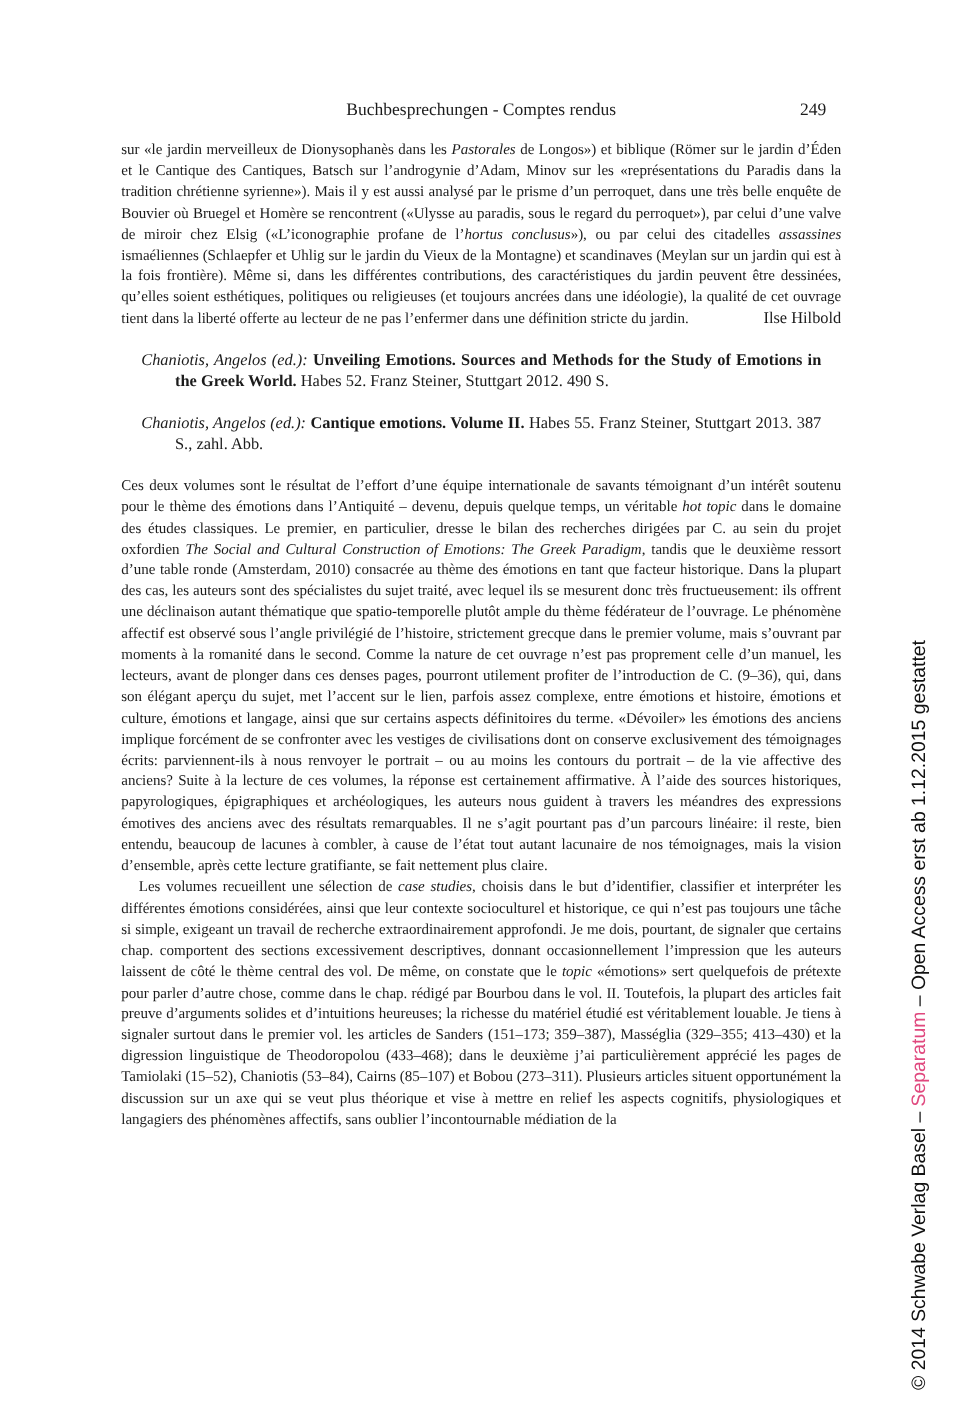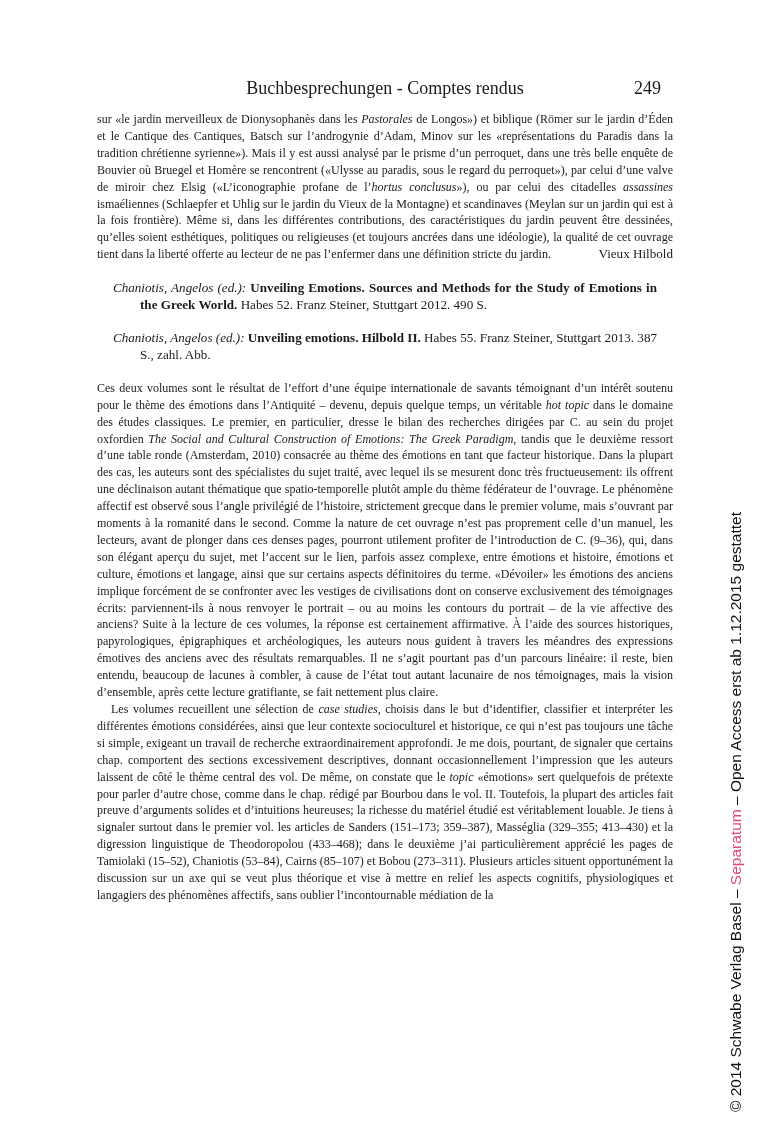--- a/index.html
+++ b/index.html
@@ -11,21 +11,21 @@
     color:#1b1b1b;
     overflow:hidden;
   }
   .content {
     position:absolute;
     left:97px; top:80px; width:576px;
   }
   .running-header {
     position:relative;
     text-align:center;
-    font-size:18px;
+    font-size:14px;
     line-height:17px;
     margin-bottom:14px;
   }
   .rh-page {
     position:absolute; right:12px; top:0;
   }
   .para {
     margin:0;
     font-size:12px;
     line-height:16.9px;
@@ -65,25 +65,25 @@
 
 <div class="page">
   <div class="content">
 
     <div class="running-header">
       <span class="rh-title">Buchbesprechungen - Comptes rendus</span>
       <span class="rh-page">249</span>
     </div>
 
     <p class="para" lang="fr"><span>sur «le jardin merveilleux de Dionysophanès dans les </span><span style="font-style: italic;">Pastorales</span><span> de Longos») et biblique (Römer sur le jardin d’Éden et le Cantique des Cantiques, Batsch sur l’androgynie d’Adam, Minov sur les «représentations du Paradis dans la tradition chrétienne syrienne»). Mais il y est aussi analysé par le prisme d’un perroquet, dans une très belle enquête de Bouvier où Bruegel et Homère se rencontrent («Ulysse au paradis, sous le regard du perroquet»), par celui d’une valve de miroir chez Elsig («L’iconographie profane de l’</span><span style="font-style: italic;">hortus conclusus</span><span>»), ou par celui des citadelles </span><span style="font-style: italic;">assassines</span><span> ismaéliennes (Schlaepfer et Uhlig sur le jardin du Vieux de la Montagne) et scandinaves (Meylan sur un jardin qui est à la fois frontière). Même si, dans les différentes contributions, des caractéristiques du jardin peuvent être dessinées, qu’elles soient esthétiques, politiques ou religieuses (et toujours ancrées dans une idéologie), la qualité de cet ouvrage tient dans la liberté offerte au lecteur de ne pas l’enfermer dans une définition stricte du jardin.</span></p>
-    <div class="signature">Vieux Hilbold</div>
+    <div class="signature">Ilse Hilbold</div>
 
     <div class="citations">
       <p class="citation"><span style="font-style: italic;">Chaniotis, Angelos (ed.): </span><span style="font-weight: bold;">Unveiling Emotions. Sources and Methods for the Study of Emotions in the Greek World.</span><span> Habes 52. Franz Steiner, Stuttgart 2012. 490 S.</span></p>
-      <p class="citation"><span style="font-style: italic;">Chaniotis, Angelos (ed.): </span><span style="font-weight: bold;">Unveiling emotions. Hilbold II.</span><span> Habes 55. Franz Steiner, Stuttgart 2013. 387 S., zahl. Abb.</span></p>
+      <p class="citation"><span style="font-style: italic;">Chaniotis, Angelos (ed.): </span><span style="font-weight: bold;">Cantique emotions. Volume II.</span><span> Habes 55. Franz Steiner, Stuttgart 2013. 387 S., zahl. Abb.</span></p>
     </div>
 
     <p class="para" lang="fr"><span>Ces deux volumes sont le résultat de l’effort d’une équipe internationale de savants témoignant d’un intérêt soutenu pour le thème des émotions dans l’Antiquité – devenu, depuis quelque temps, un véritable </span><span style="font-style: italic;">hot topic</span><span> dans le domaine des études classiques. Le premier, en particulier, dresse le bilan des recherches dirigées par C. au sein du projet oxfordien </span><span style="font-style: italic;">The Social and Cultural Construction of Emotions: The Greek Paradigm</span><span>, tandis que le deuxième ressort d’une table ronde (Amsterdam, 2010) consacrée au thème des émotions en tant que facteur historique. Dans la plupart des cas, les auteurs sont des spécialistes du sujet traité, avec lequel ils se mesurent donc très fructueusement: ils offrent une déclinaison autant thématique que spatio-temporelle plutôt ample du thème fédérateur de l’ouvrage. Le phénomène affectif est observé sous l’angle privilégié de l’histoire, strictement grecque dans le premier volume, mais s’ouvrant par moments à la romanité dans le second. Comme la nature de cet ouvrage n’est pas proprement celle d’un manuel, les lecteurs, avant de plonger dans ces denses pages, pourront utilement profiter de l’introduction de C. (9–36), qui, dans son élégant aperçu du sujet, met l’accent sur le lien, parfois assez complexe, entre émotions et histoire, émotions et culture, émotions et langage, ainsi que sur certains aspects définitoires du terme. «Dévoiler» les émotions des anciens implique forcément de se confronter avec les vestiges de civilisations dont on conserve exclusivement des témoignages écrits: parviennent-ils à nous renvoyer le portrait – ou au moins les contours du portrait – de la vie affective des anciens? Suite à la lecture de ces volumes, la réponse est certainement affirmative. À l’aide des sources historiques, papyrologiques, épigraphiques et archéologiques, les auteurs nous guident à travers les méandres des expressions émotives des anciens avec des résultats remarquables. Il ne s’agit pourtant pas d’un parcours linéaire: il reste, bien entendu, beaucoup de lacunes à combler, à cause de l’état tout autant lacunaire de nos témoignages, mais la vision d’ensemble, après cette lecture gratifiante, se fait nettement plus claire.</span></p>
     <p class="para indent" lang="fr"><span>Les volumes recueillent une sélection de </span><span style="font-style: italic;">case studies</span><span>, choisis dans le but d’identifier, classifier et interpréter les différentes émotions considérées, ainsi que leur contexte socioculturel et historique, ce qui n’est pas toujours une tâche si simple, exigeant un travail de recherche extraordinairement approfondi. Je me dois, pourtant, de signaler que certains chap. comportent des sections excessivement descriptives, donnant occasionnellement l’impression que les auteurs laissent de côté le thème central des vol. De même, on constate que le </span><span style="font-style: italic;">topic</span><span> «émotions» sert quelquefois de prétexte pour parler d’autre chose, comme dans le chap. rédigé par Bourbou dans le vol. II. Toutefois, la plupart des articles fait preuve d’arguments solides et d’intuitions heureuses; la richesse du matériel étudié est véritablement louable. Je tiens à signaler surtout dans le premier vol. les articles de Sanders (151–173; 359–387), Masséglia (329–355; 413–430) et la digression linguistique de Theodoropolou (433–468); dans le deuxième j’ai particulièrement apprécié les pages de Tamiolaki (15–52), Chaniotis (53–84), Cairns (85–107) et Bobou (273–311). Plusieurs articles situent opportunément la discussion sur un axe qui se veut plus théorique et vise à mettre en relief les aspects cognitifs, physiologiques et langagiers des phénomènes affectifs, sans oublier l’incontournable médiation de la</span></p>
 
   </div>
 
   <div class="sidebar-vertical"><span>© 2014 Schwabe Verlag Basel – </span><span style="color: rgb(224, 72, 126);">Separatum</span><span> – Open Access erst ab 1.12.2015 gestattet</span></div>
 </div>
 

